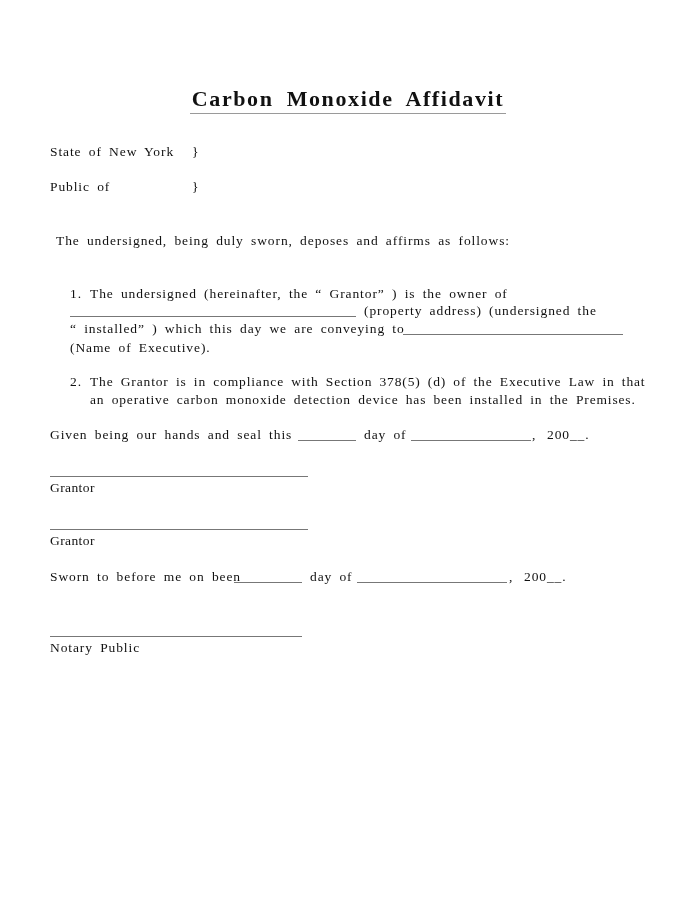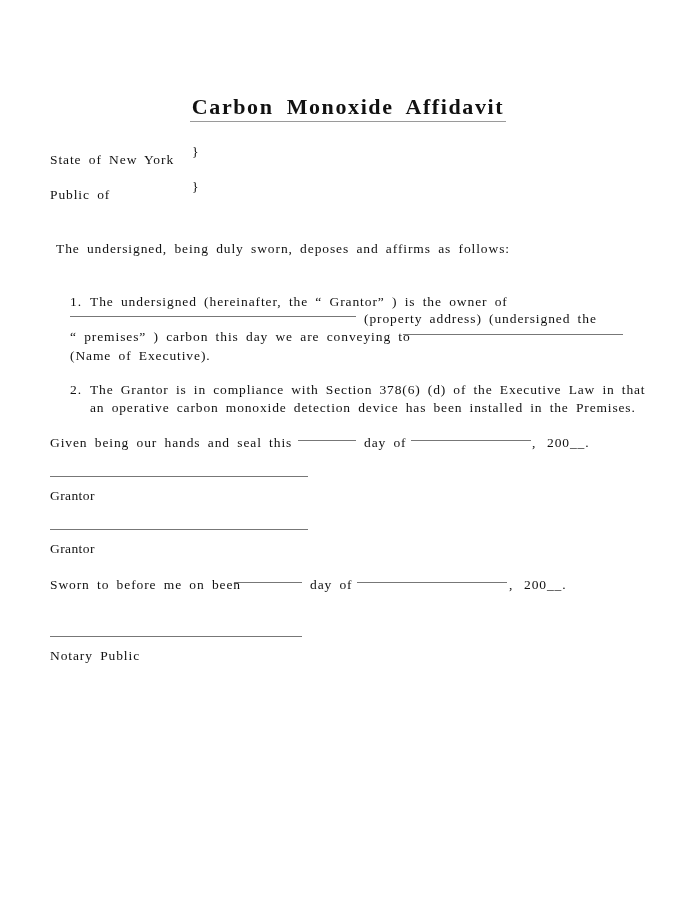--- a/index.html
+++ b/index.html
@@ -1,18 +1,18 @@
 <!DOCTYPE html>
 <html><head>
   <meta charset="utf-8">
   <style>
     html, body { margin: 0; padding: 0; background: #ffffff; }
     body { width: 696px; height: 900px; position: relative; overflow: hidden;
       font-family: "Liberation Serif", serif; color: #111; font-size: 13.5px; }
-    .abs { position: absolute; white-space: nowrap; margin-top: 8px; }
+    .abs { position: absolute; white-space: nowrap; }
     .title { left: 0; width: 696px; top: 86px; text-align: center; }
     .title span { font-size: 22px; font-weight: bold; letter-spacing: 1.6px; word-spacing: 6px;
       border-bottom: 1px solid #9a9a9a; padding: 0 2px 2px; }
     .txt { letter-spacing: 0.9px; word-spacing: 3px; }
     .brace { position: absolute; }
     .line { position: absolute; height: 0; border-top: 1px solid #777; }
   </style>
 </head>
 <body>
 
@@ -24,26 +24,26 @@
 <div class="brace" style="left:192px; top:144px;">}</div>
 <div class="abs txt" style="left:50px; top:179px;">Public of</div>
 <div class="brace" style="left:192px; top:179px;">}</div>
 
 <div class="abs txt" style="left:56px; top:233px;">The undersigned, being duly sworn, deposes and affirms as follows:</div>
 
 <div class="abs txt" style="left:70px; top:286px;">1.</div>
 <div class="abs txt" style="left:90px; top:286px;text-align:center;">The undersigned (hereinafter, the “ Grantor” ) is the owner of</div>
 <div class="line" style="left:70px; top:316px; width:286px;"></div>
 <div class="abs txt" style="left:364px; top:303px;">(property address) (undersigned the</div>
-<div class="abs txt" style="left:70px; top:321px;">“ premises” ) carbon this day we are conveying to</div>
+<div class="abs txt" style="left:70px; top:321px;">“ installed” ) which this day we are conveying to</div>
 <div class="line" style="left:403px; top:334px; width:220px;"></div>
 <div class="abs txt" style="left:70px; top:340px;">(Name of Executive).</div>
 
 <div class="abs txt" style="left:70px; top:374px;">2.</div>
-<div class="abs txt" style="left:90px; top:374px; letter-spacing:0.85px;">The Grantor is in compliance with Section 378(6) (d) of the Executive Law in that</div>
+<div class="abs txt" style="left:90px; top:374px; letter-spacing:0.85px;">The Grantor is in compliance with Section 378(5) (d) of the Executive Law in that</div>
 <div class="abs txt" style="left:90px; top:392px; letter-spacing:0.85px;">an operative carbon monoxide detection device has been installed in the Premises.</div>
 
 <div class="abs txt" style="left:50px; top:427px;">Given being our hands and seal this</div>
 <div class="line" style="left:298px; top:440px; width:58px;"></div>
 <div class="abs txt" style="left:364px; top:427px;">day of</div>
 <div class="line" style="left:411px; top:440px; width:120px;"></div>
 <div class="abs txt" style="left:532px; top:427px;">,</div>
 <div class="abs txt" style="left:547px; top:427px;">200__.</div>
 
 <div class="line" style="left:50px; top:476px; width:258px;"></div>

